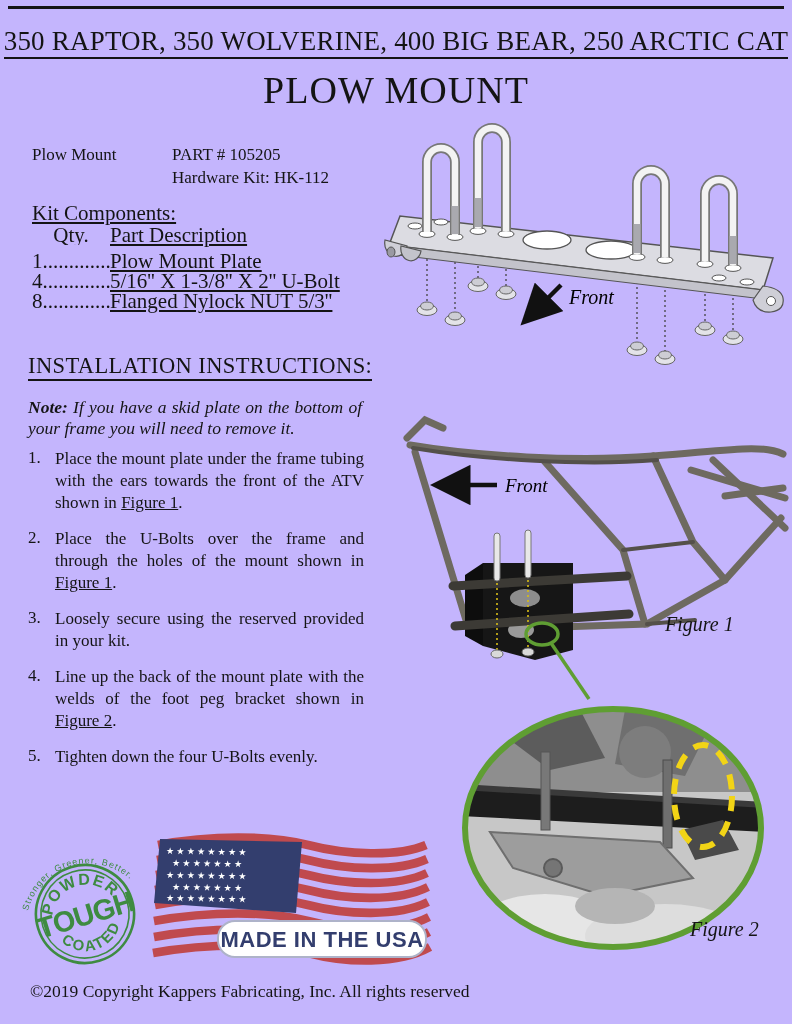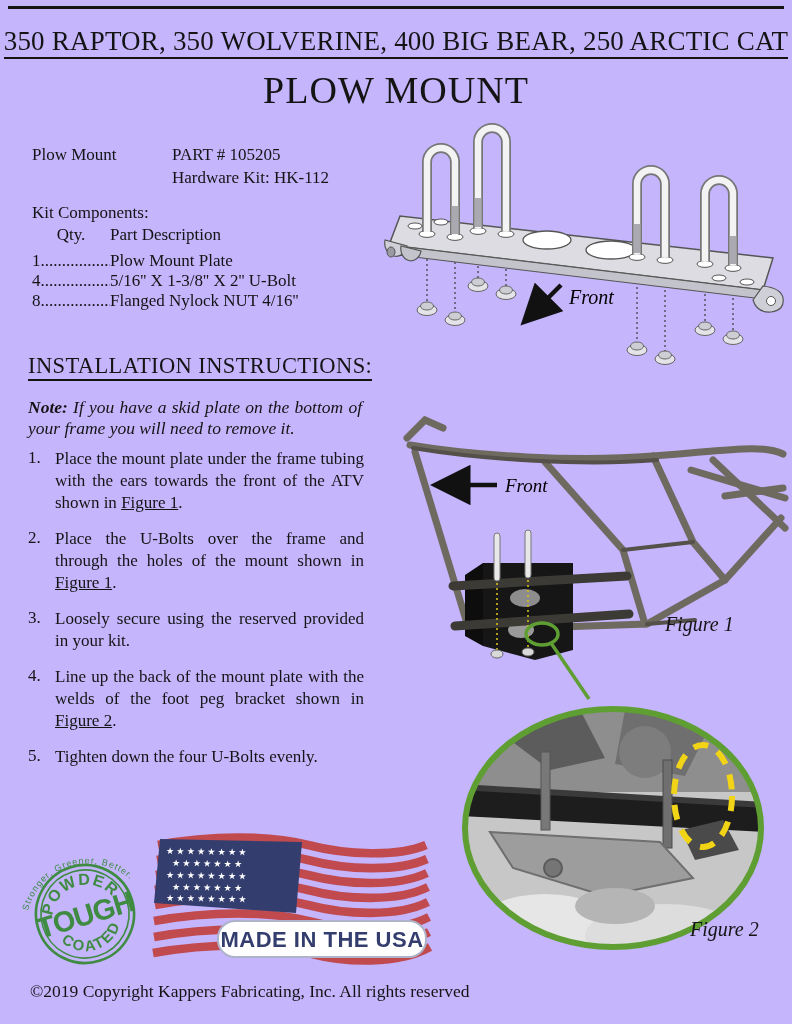--- a/index.html
+++ b/index.html
@@ -8,21 +8,21 @@
   .abs{position:absolute;}
   .center{width:100%;text-align:center;}
   #top-rule{top:6px;left:8px;width:776px;height:3px;background:#151515;}
   #title-line{top:26px;font-size:27px;letter-spacing:.2px;}
   #title-line span{border-bottom:2px solid #141414;padding-bottom:1px;}
   #title-main{top:68px;font-size:38px;letter-spacing:1px;}
   
   #part-info{top:143px;left:32px;width:340px;font-size:17px;line-height:23px;}
   #part-info .grid{display:grid;grid-template-columns:140px auto;}
   
-  #kit{top:203px;left:32px;width:340px;font-size:17px;line-height:20px;}
+  #kit{top:203px;left:32px;width:340px;font-size:21px;line-height:20px;text-decoration:underline;}
   #kit .hdr{margin-bottom:2px;}
   #kit .cols{margin-bottom:6px;}
   .kd{display:inline-block;width:78px;white-space:nowrap;overflow:hidden;vertical-align:bottom;text-align:center;}
   .kit-row{line-height:20px;}
   
   #install-heading{top:353px;left:28px;font-size:22.5px;letter-spacing:.4px;}
   #install-heading span{border-bottom:2px solid #141414;padding-bottom:1px;}
   #note{top:397px;left:28px;width:334px;font-size:17.5px;line-height:21px;
         font-style:italic;text-align:justify;}
   #note b{font-weight:bold;}
@@ -71,21 +71,21 @@
     <div class="cols">
       <span class="kd">Qty.</span><span>Part Description</span>
     </div>
     <div class="kit-row">
       <span class="kd"><span>1</span><span>.................</span></span><span>Plow Mount Plate</span>
     </div>
     <div class="kit-row">
       <span class="kd"><span>4</span><span>.................</span></span><span>5/16'' X 1-3/8'' X 2'' U-Bolt</span>
     </div>
     <div class="kit-row">
-      <span class="kd"><span>8</span><span>.................</span></span><span>Flanged Nylock NUT 4/16''</span>
+      <span class="kd"><span>8</span><span>.................</span></span><span>Flanged Nylock NUT 5/3''</span>
     </div>
   </div>
 
   <div id="install-heading" class="abs">
     <span>INSTALLATION INSTRUCTIONS:</span>
   </div>
 
   <div id="note" class="abs">
     <b>Note:</b><span> If you have a skid plate on the bottom of your frame you will need to remove it.</span>
   </div>

